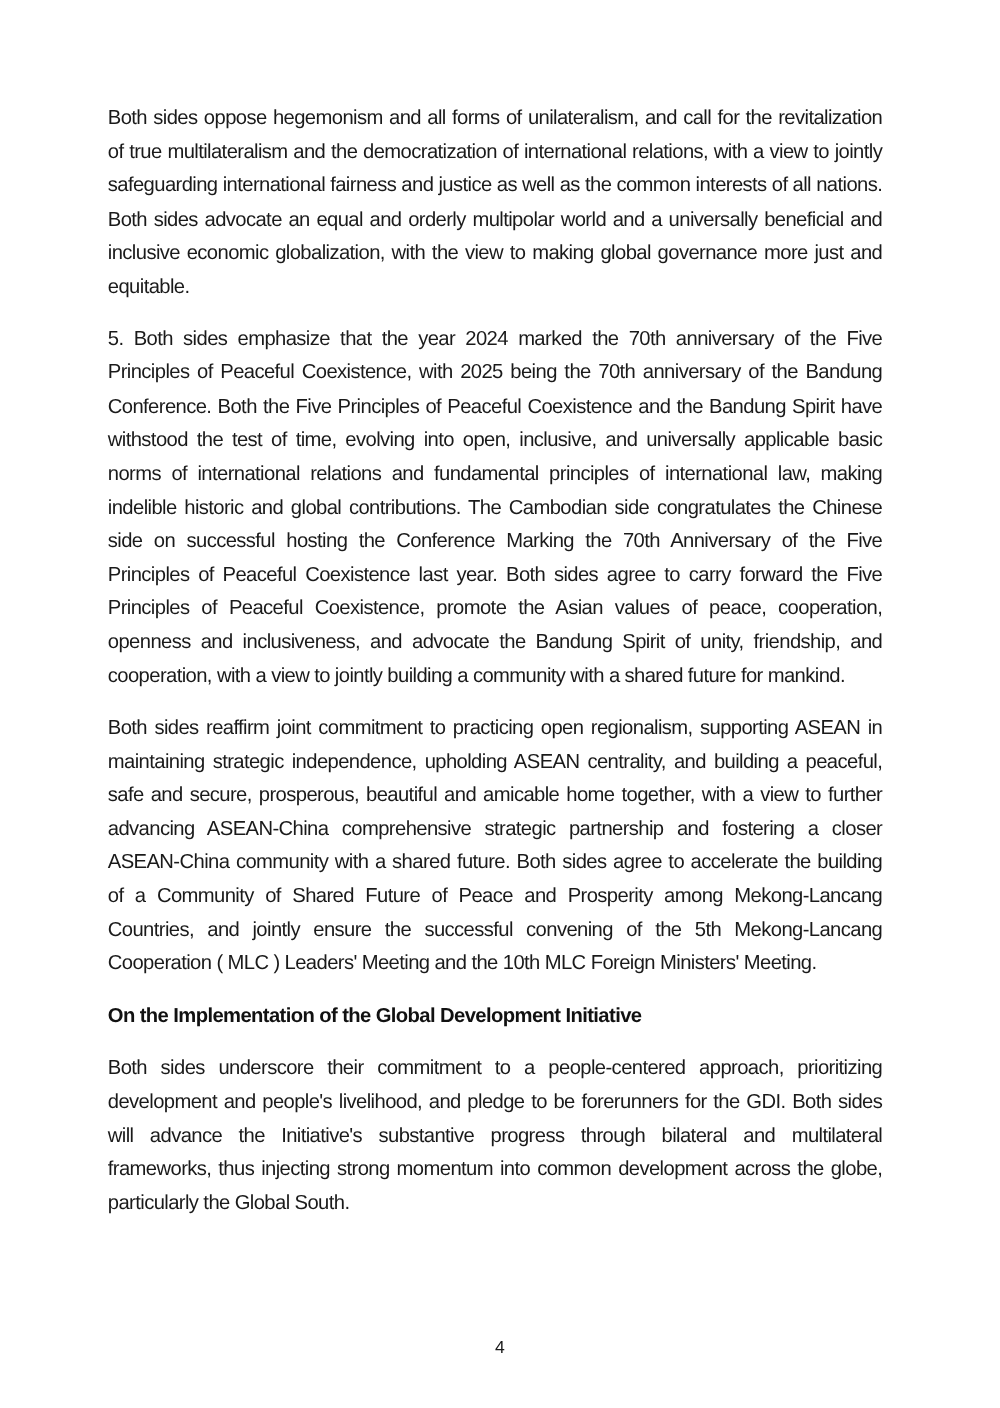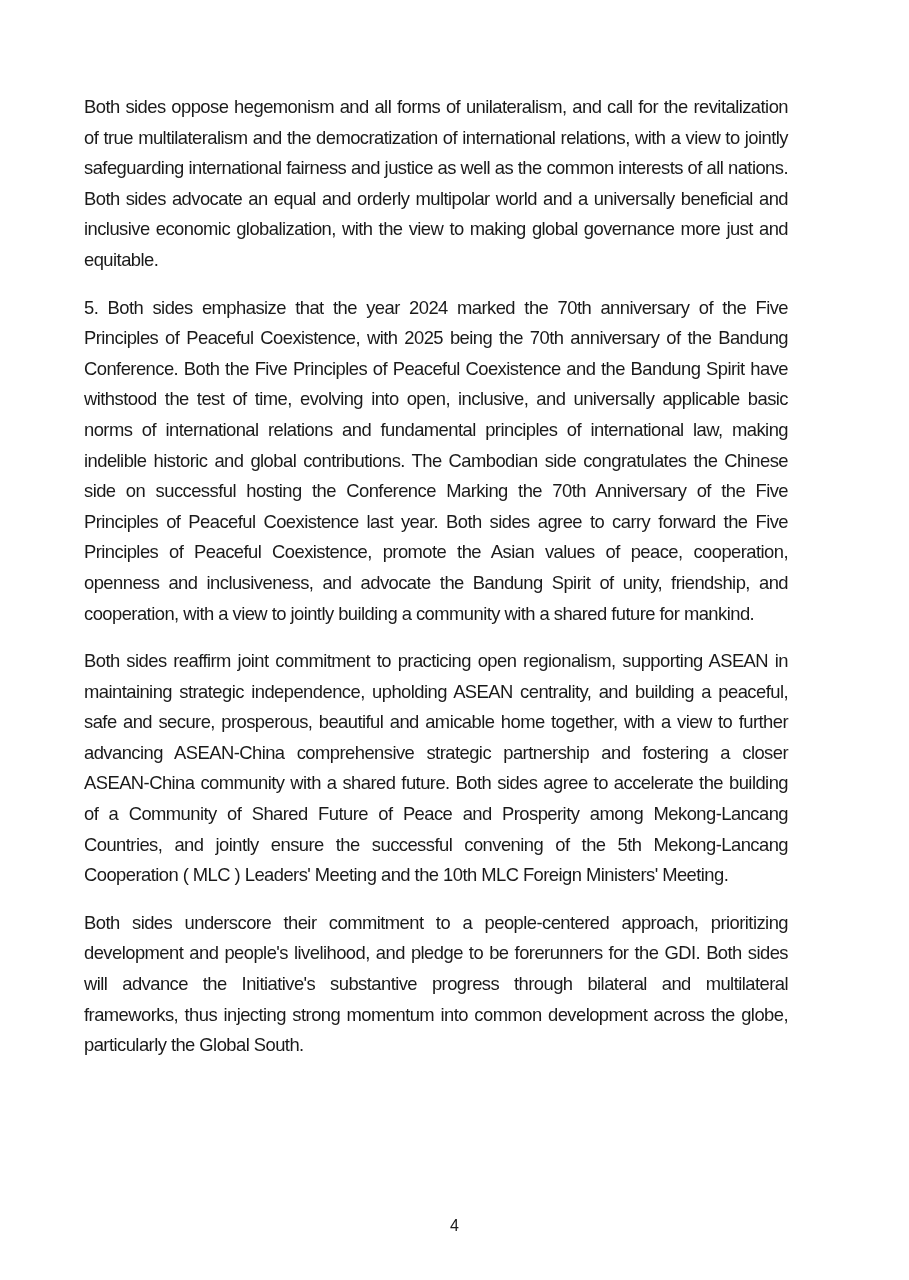--- a/index.html
+++ b/index.html
@@ -9,21 +9,21 @@
     }
     body {
       width: 909px;
       height: 1280px;
       position: relative;
       overflow: hidden;
       color: #1a1a1a;
     }
     .page {
       position: absolute;
-      left: 84px;
+      left: 98px;
       top: 92px;
       width: 704px;
     }
     .para {
       font-family: "Liberation Sans", sans-serif;
       font-size: 18.4px;
       line-height: 30.6px;
       text-align: justify;
       margin: 0 0 17px 0;
       letter-spacing: -0.55px;
@@ -48,16 +48,17 @@
       color: #1a1a1a;
     }
   </style>
 </head>
 <body>
 
 <div class="page">
   <p class="para">Both sides oppose hegemonism and all forms of unilateralism, and call for the revitalization of true multilateralism and the democratization of international relations, with a view to jointly safeguarding international fairness and justice as well as the common interests of all nations. Both sides advocate an equal and orderly multipolar world and a universally beneficial and inclusive economic globalization, with the view to making global governance more just and equitable.</p>
   <p class="para">5. Both sides emphasize that the year 2024 marked the 70th anniversary of the Five Principles of Peaceful Coexistence, with 2025 being the 70th anniversary of the Bandung Conference. Both the Five Principles of Peaceful Coexistence and the Bandung Spirit have withstood the test of time, evolving into open, inclusive, and universally applicable basic norms of international relations and fundamental principles of international law, making indelible historic and global contributions. The Cambodian side congratulates the Chinese side on successful hosting the Conference Marking the 70th Anniversary of the Five Principles of Peaceful Coexistence last year. Both sides agree to carry forward the Five Principles of Peaceful Coexistence, promote the Asian values of peace, cooperation, openness and inclusiveness, and advocate the Bandung Spirit of unity, friendship, and cooperation, with a view to jointly building a community with a shared future for mankind.</p>
   <p class="para">Both sides reaffirm joint commitment to practicing open regionalism, supporting ASEAN in maintaining strategic independence, upholding ASEAN centrality, and building a peaceful, safe and secure, prosperous, beautiful and amicable home together, with a view to further advancing ASEAN-China comprehensive strategic partnership and fostering a closer ASEAN-China community with a shared future. Both sides agree to accelerate the building of a Community of Shared Future of Peace and Prosperity among Mekong-Lancang Countries, and jointly ensure the successful convening of the 5th Mekong-Lancang Cooperation&nbsp;(&nbsp;MLC&nbsp;)&nbsp;Leaders' Meeting and the 10th MLC Foreign Ministers' Meeting.</p>
+  <h2 class="heading">On the Implementation of the Global Development Initiative</h2>
   <p class="para">Both sides underscore their commitment to a people-centered approach, prioritizing development and people's livelihood, and pledge to be forerunners for the GDI. Both sides will advance the Initiative's substantive progress through bilateral and multilateral frameworks, thus injecting strong momentum into common development across the globe, particularly the Global South.</p>
 </div>
 
 <div class="page-number">4</div>
 
 </body></html>

